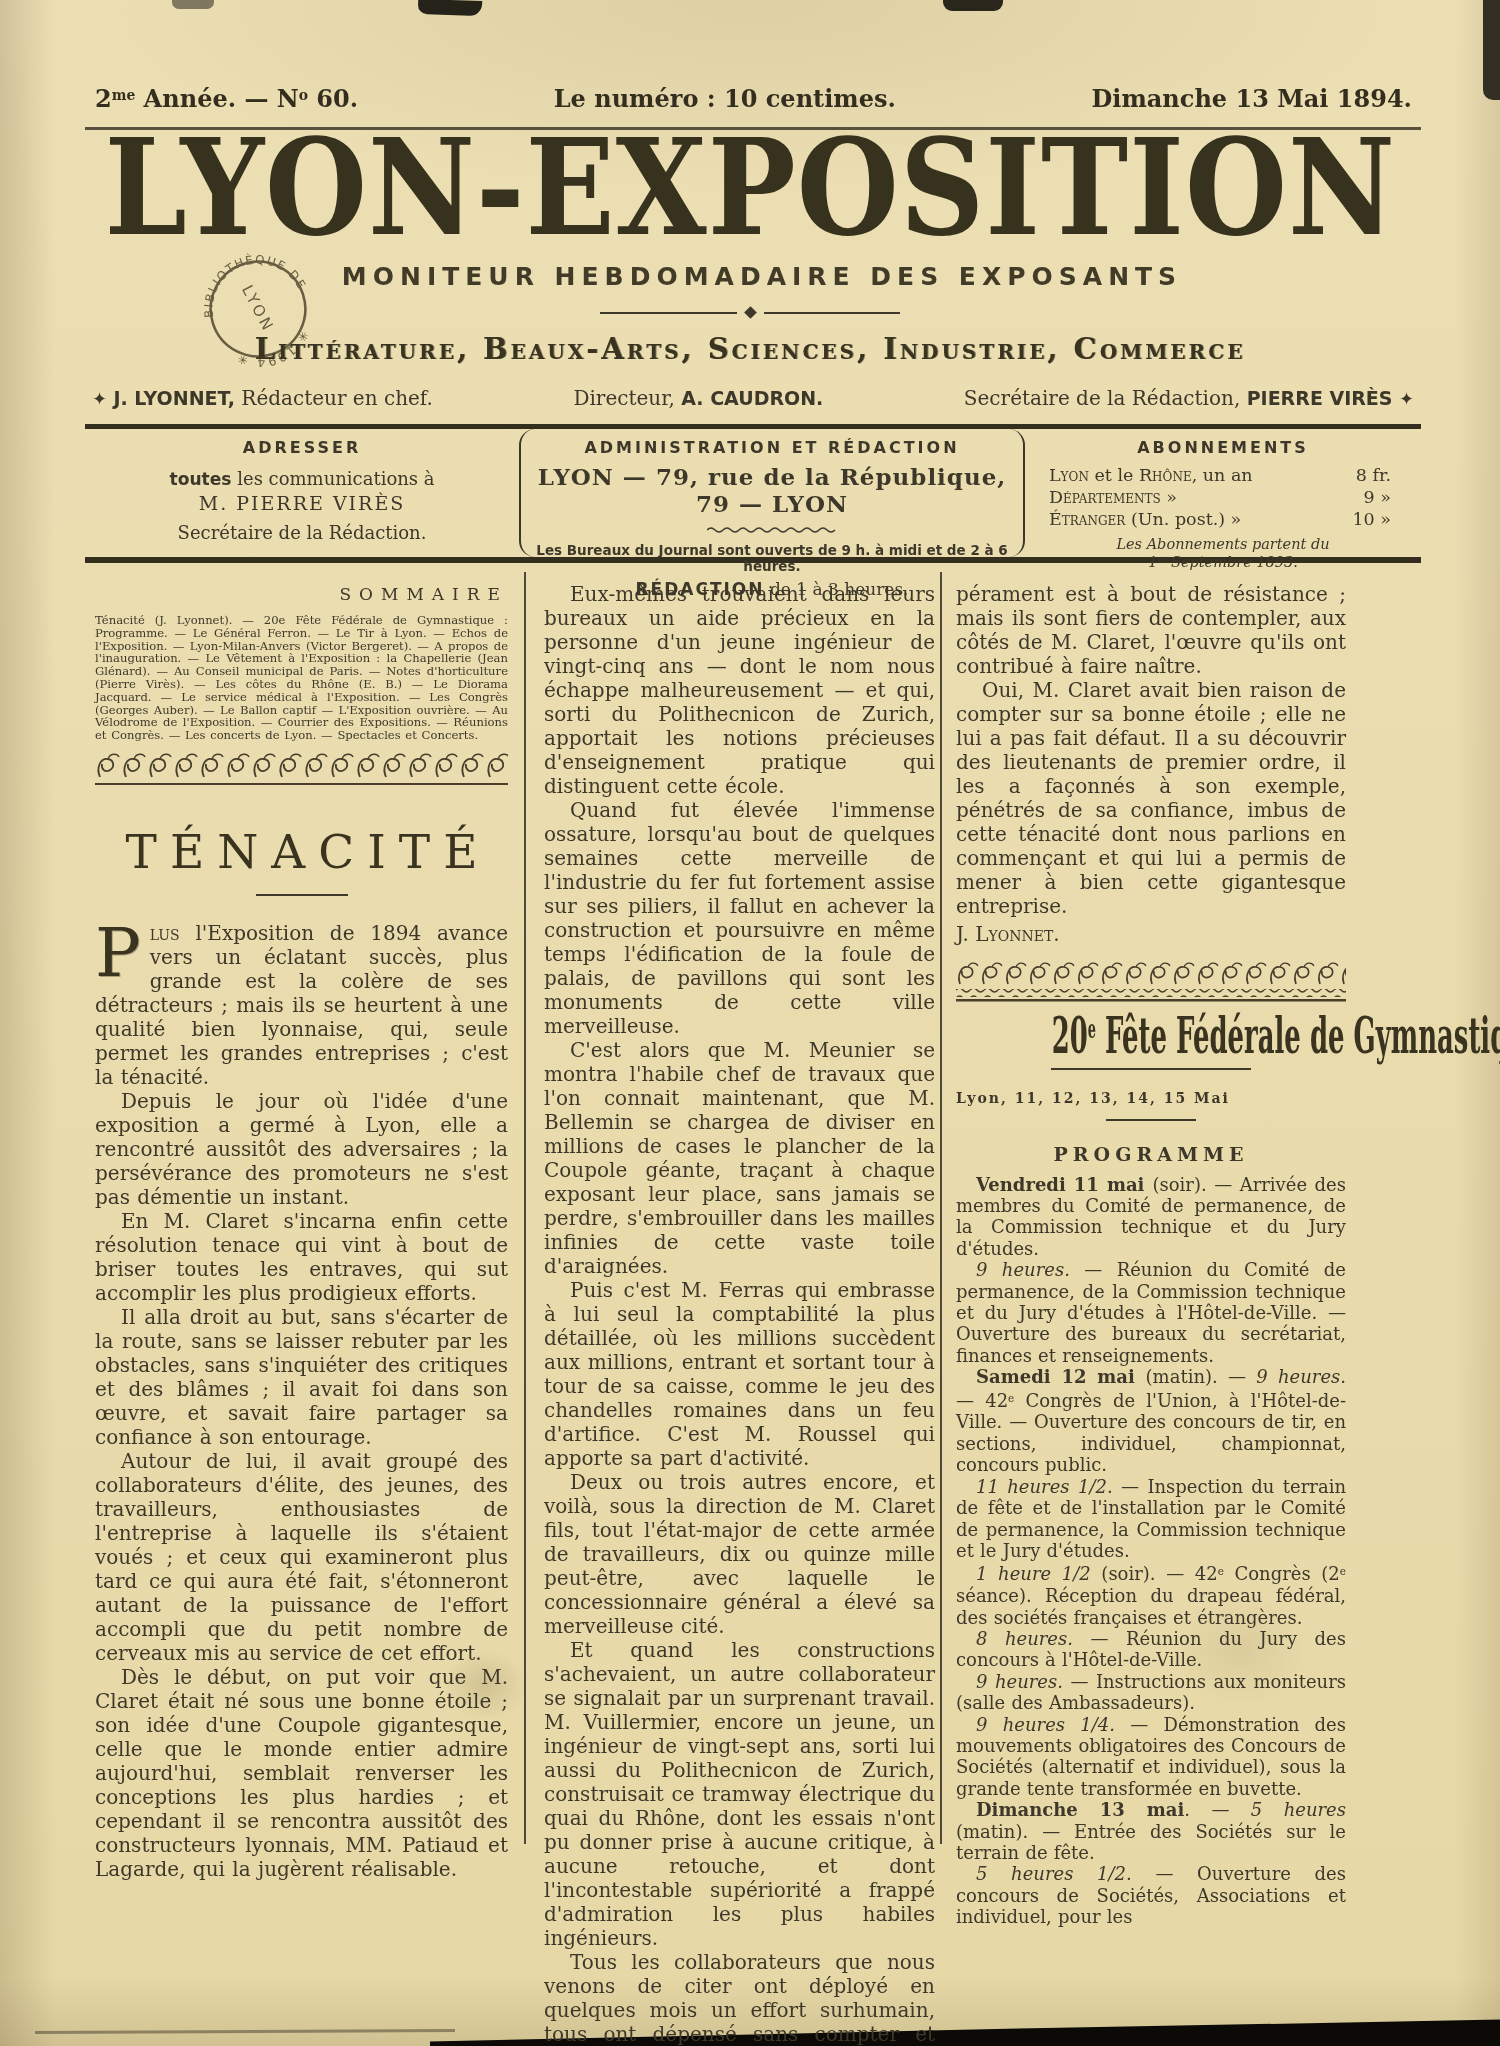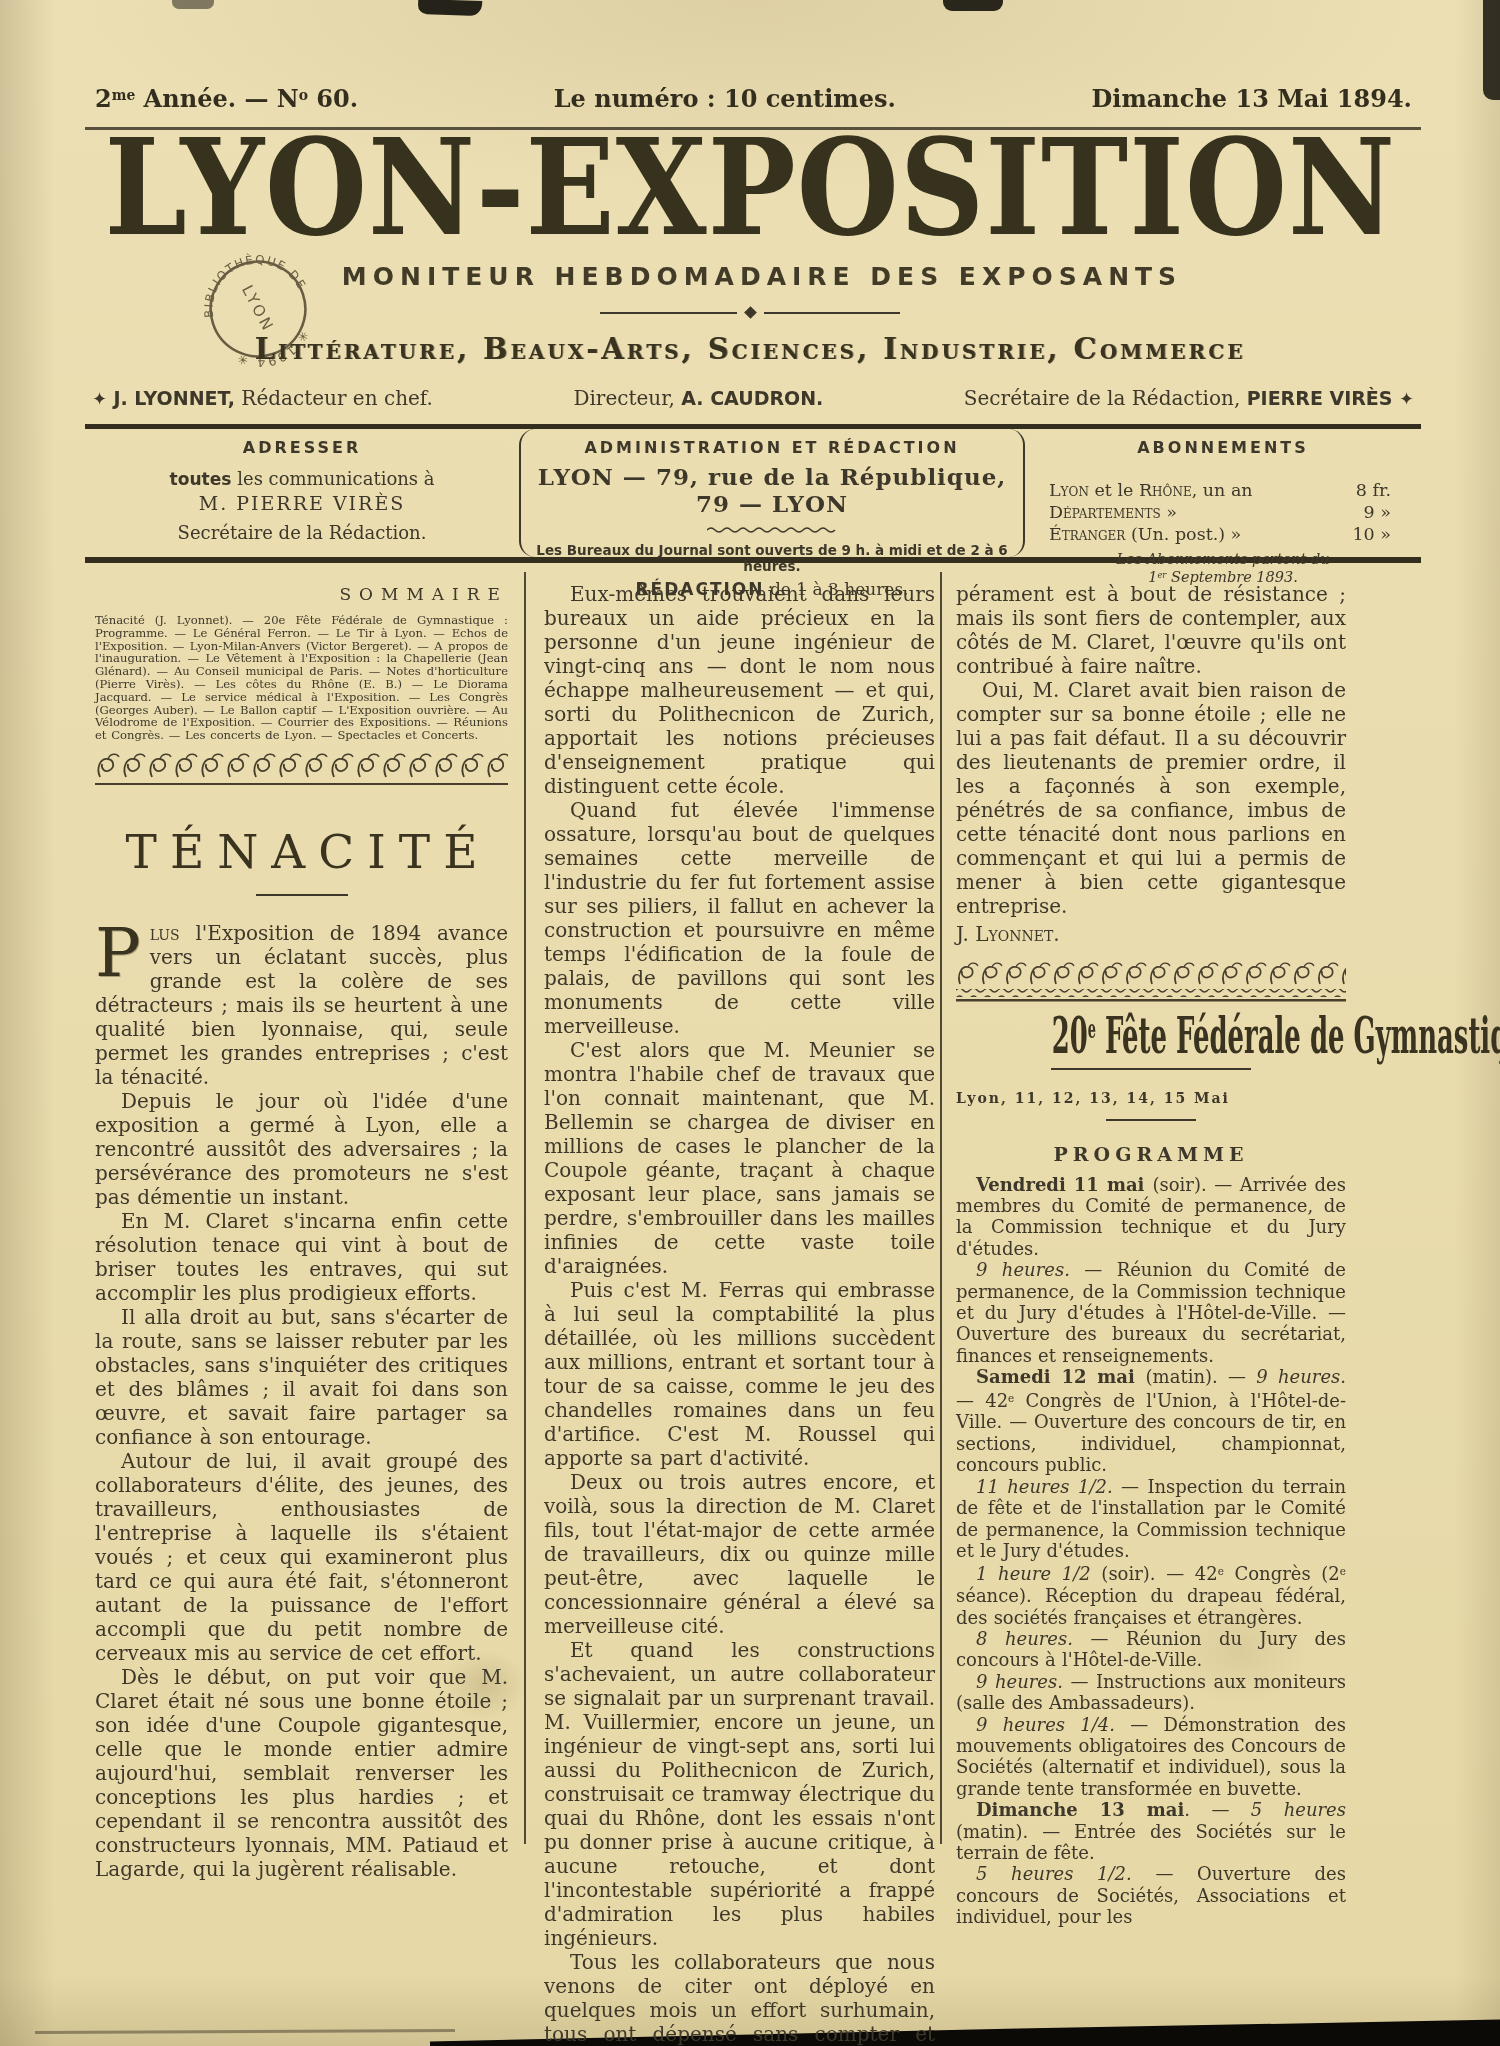--- a/index.html
+++ b/index.html
@@ -61,21 +61,21 @@
   .box-title{font-family:"DejaVu Sans",sans-serif;font-weight:700;font-size:16px;letter-spacing:3px;margin-top:9px;}
   .addr-l1{font-size:18px;margin-top:11px;}
   .addr-l1 .seg-bold{font-family:"DejaVu Sans",sans-serif;font-size:.95em;}
   .addr-l2{font-size:19px;letter-spacing:2px;margin-top:3px;}
   .addr-l3{font-size:18px;margin-top:8px;}
   .admin-addr{font-size:23px;letter-spacing:1px;margin-top:6px;font-weight:600;}
   .squiggle{margin-top:2px;}
   .admin-hours{font-family:"DejaVu Sans",sans-serif;font-weight:700;font-size:13.5px;margin-top:4px;}
   .admin-redac{font-size:17px;margin-top:5px;}
   .admin-redac .seg-bold{font-family:"DejaVu Sans",sans-serif;letter-spacing:2px;}
-  .sub-rows{margin-top:22px;padding:0 30px 0 24px;}
+  .sub-rows{margin-top:7px;padding:0 30px 0 24px;}
   .sub-row{display:flex;justify-content:space-between;font-size:17.5px;line-height:22px;}
   .sub-note{font-style:italic;font-size:14.5px;line-height:1.25;margin-top:5px;}
   
   .vrule{position:absolute;width:2px;background:var(--ink);top:572px;height:1272px;opacity:.9;}
   #vrule-1{left:524px;} #vrule-2{left:940px;}
   .col{position:absolute;top:578px;}
   #col1{left:95px;width:413px;} #col2{left:544px;width:391px;} #col3{left:956px;width:390px;}
   .sommaire-title{text-align:right;font-size:17px;letter-spacing:8px;margin:6px 0 10px;}
   .sommaire-text{font-size:11.6px;line-height:12.8px;text-align:justify;word-spacing:1px;}
   .orn-band{display:block;margin-top:11px;}

